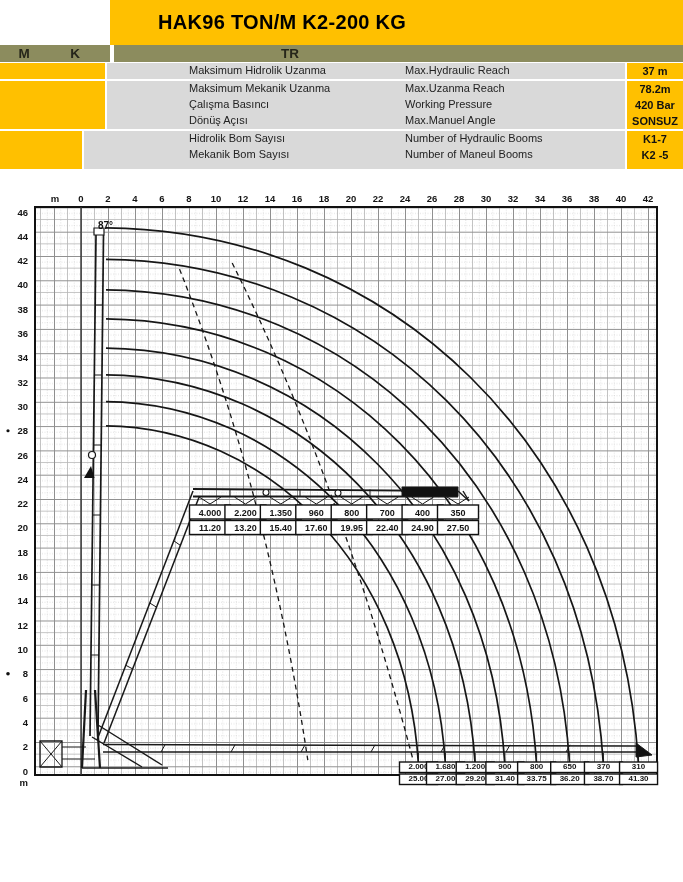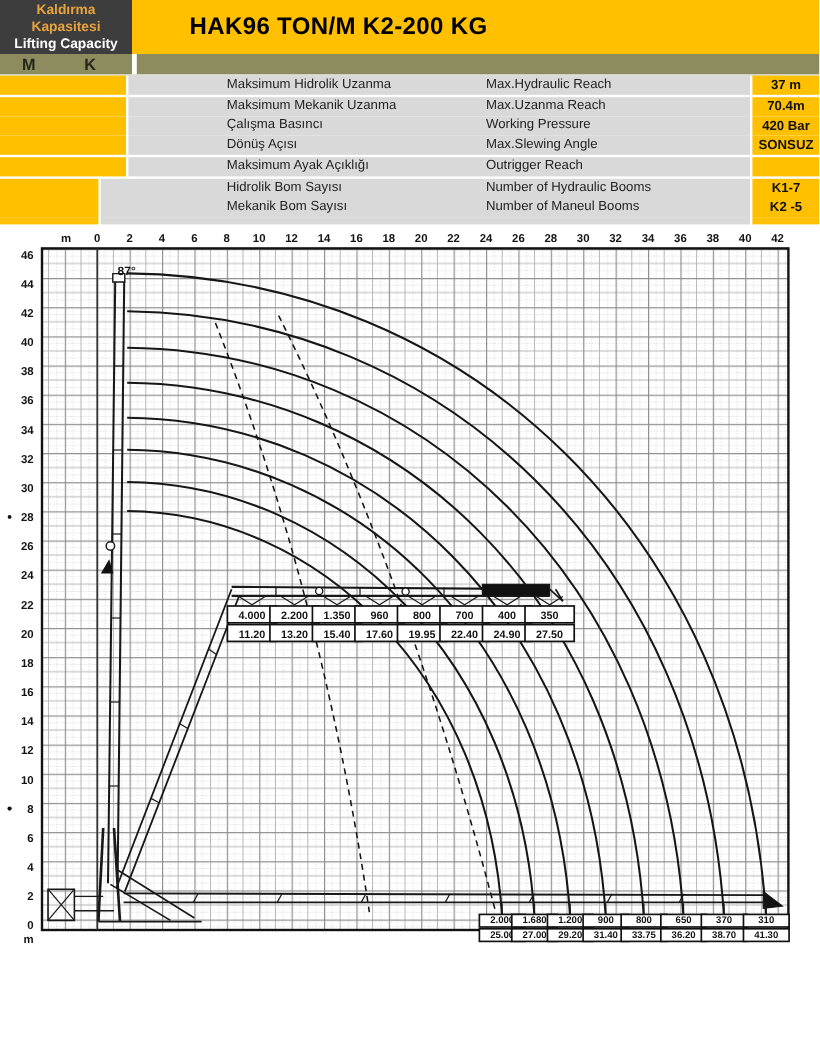--- a/index.html
+++ b/index.html
@@ -41,71 +41,60 @@
   .axlab{font-size:9.5px;}
   .boxtxt{font-size:9px;}
   .boxtxt2{font-size:8px;}
   .anglab{font-size:10px;}
 </style>
 </head>
 <body>
 
 <div class="sheet">
 
-  <div class="badge">
-    <div class="b-tr">Kaldırma</div>
-    <div class="b-tr">Kapasitesi</div>
-    <div class="b-en">Lifting Capacity</div>
-  </div>
 
   <div class="titlebar">
     <span class="title">HAK96 TON/M  K2-200 KG</span>
   </div>
 
   <div class="colsbar">
     <span class="col-m">M</span>
     <span class="col-k">K</span>
     <div class="divider"></div>
+    <span class="col-tr">TR</span>
   </div>
 
   <div class="spec">
     <div class="srow sep">
       <div class="cy"></div>
       <div class="cg"></div>
       <div class="cv">37 m</div>
       <span class="ttr">Maksimum Hidrolik Uzanma</span>
       <span class="ten">Max.Hydraulic Reach</span>
     </div>
     <div class="srow">
       <div class="cy"></div>
       <div class="cg"></div>
-      <div class="cv">70.4m</div>
+      <div class="cv">78.2m</div>
       <span class="ttr">Maksimum Mekanik Uzanma</span>
       <span class="ten">Max.Uzanma Reach</span>
     </div>
     <div class="srow">
       <div class="cy"></div>
       <div class="cg"></div>
       <div class="cv">420 Bar</div>
       <span class="ttr">Çalışma Basıncı</span>
       <span class="ten">Working Pressure</span>
     </div>
     <div class="srow sep">
       <div class="cy"></div>
       <div class="cg"></div>
       <div class="cv">SONSUZ</div>
       <span class="ttr">Dönüş Açısı</span>
-      <span class="ten">Max.Slewing Angle</span>
-    </div>
-    <div class="srow sep">
-      <div class="cy"></div>
-      <div class="cg"></div>
-      <div class="cv"></div>
-      <span class="ttr">Maksimum Ayak Açıklığı</span>
-      <span class="ten">Outrigger Reach</span>
+      <span class="ten">Max.Manuel Angle</span>
     </div>
     <div class="srow narrow">
       <div class="cy"></div>
       <div class="cg"></div>
       <div class="cv">K1-7</div>
       <span class="ttr">Hidrolik Bom Sayısı</span>
       <span class="ten">Number of Hydraulic Booms</span>
     </div>
     <div class="srow narrow">
       <div class="cy"></div>

